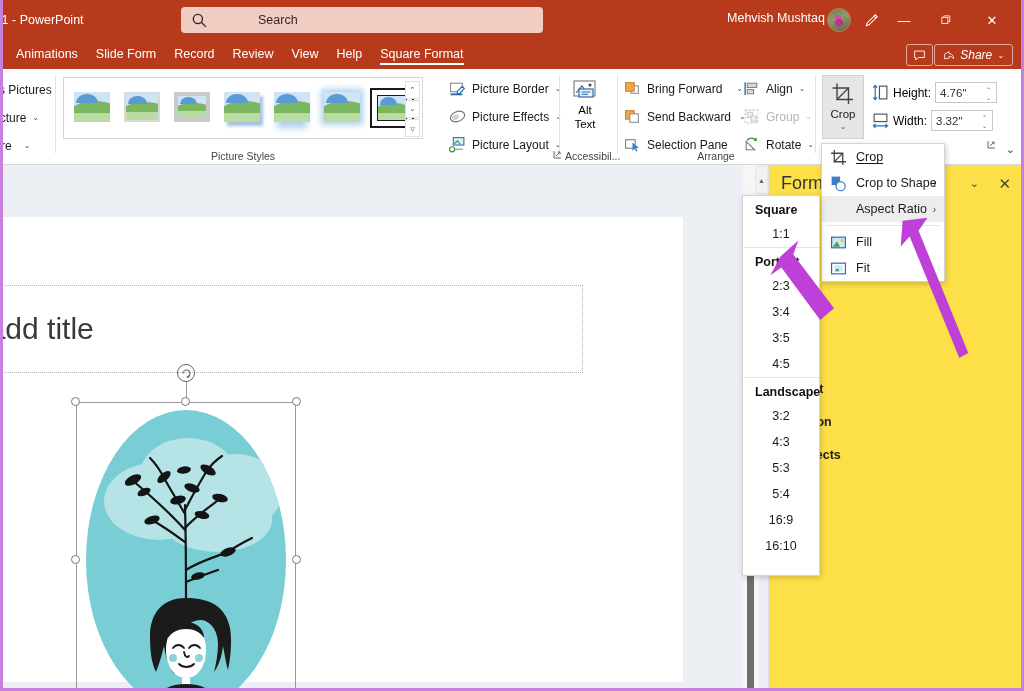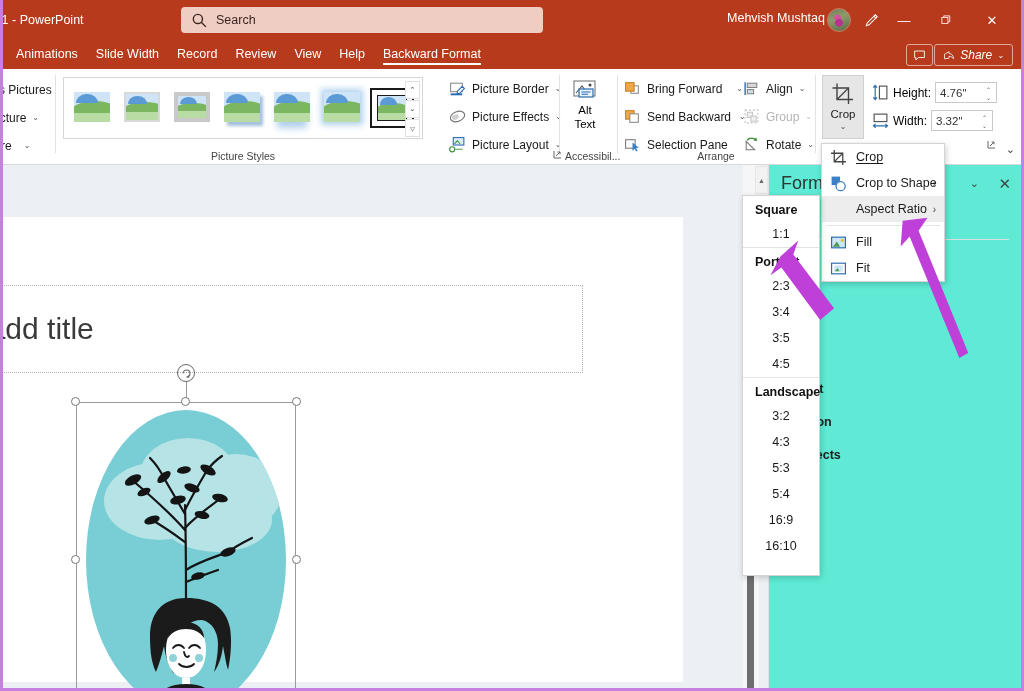--- a/index.html
+++ b/index.html
@@ -23,21 +23,21 @@
     position: absolute; top: 0; left: 0; width: 1018px; height: 40px;
     background: #b83a1c; display: flex; align-items: center;
     color: #fff;
   }
   .doc-title { font-size: 12.5px; margin-left: -32px; white-space: nowrap; color:#fff; }
   .searchbox {
     position: absolute; left: 178px; top: 7px; width: 362px; height: 26px;
     background: #f0cdc2; border-radius: 4px; display: flex; align-items: center;
     padding-left: 10px; gap: 8px;
   }
-  .searchbox .srch-txt { font-size: 12.5px; color: #3a2420; }
+  .searchbox .srch-txt { font-size: 12.5px; color: #3a2420; margin-left: 42px; }
   .acct { position: absolute; right: 196px; top: 11px; font-size: 12.5px; color: #fff; white-space: nowrap;}
   .avatar {
     position: absolute; right: 170px; top: 8px; width: 24px; height: 24px;
     border-radius: 50%;
     background:
       radial-gradient(circle at 50% 62%, #b8338f 0 22%, transparent 23%),
       radial-gradient(circle at 44% 40%, #d94f9e 0 18%, transparent 19%),
       linear-gradient(160deg,#6e7a58 0%, #8e9b6b 40%, #5b6b46 100%);
     border: 1px solid #cf7a60;
   }
@@ -185,21 +185,21 @@
   .rot-stem { position: absolute; left: 50%; top: -20px; width: 1px; height: 20px; background: #999; }
   .ellipse {
     position: absolute; left: 10px; top: 8px; width: 200px; height: 300px;
     background: #79cdd4; border-radius: 50%; overflow: hidden;
   }
   .cloud { position:absolute; background: #b5e3e6; border-radius: 50%; }
 
   
   .pane {
     position: absolute; left: 765px; top: 165px; width: 253px; height: 523px;
-    background: #5eead4; border-left: 1px solid #e0e0e0;
+    background: #fde047; border-left: 1px solid #e0e0e0;
   }
   .pane-title { position: absolute; left: 12px; top: 8px; font-size: 18px; color: #333; }
   .pane-x { position: absolute; right: 10px; top: 10px; font-size: 15px; color: #444; }
   .pane-chev { position: absolute; right: 42px; top: 12px; font-size: 11px; color: #444; }
   .pane-rule { position: absolute; left: 12px; right: 12px; top: 74px; height: 1px; background: #dcdcdc; }
   .pane-item { position: absolute; left: 12px; font-size: 12.5px; color: #202020; font-weight: bold; }
   .pane-collapse {
     position: absolute; left: 752px; top: 166px; width: 13px; height: 28px;
     background: #f2f2f2; display:flex; align-items:center; justify-content:center;
     font-size: 7px; color: #666; border:1px solid #e6e6e6;
@@ -266,26 +266,26 @@
       <svg viewBox="0 0 16 16" width="12" height="12">
         <rect x="2.5" y="4.5" width="8" height="8" fill="none" stroke="#fff" stroke-width="1.1"></rect>
         <path d="M5 4.5 V2.5 H13 V10.5 H10.7" fill="none" stroke="#fff" stroke-width="1.1"></path>
       </svg>
     </div>
     <div class="win-btn" style="right:8px">✕</div>
   </div>
 
   <div class="tabstrip">
     <div class="tab">Animations</div>
-    <div class="tab">Slide Width</div>
+    <div class="tab">Slide Form</div>
     <div class="tab">Record</div>
     <div class="tab">Review</div>
     <div class="tab">View</div>
     <div class="tab">Help</div>
-    <div class="tab active">Backward Format</div>
+    <div class="tab active">Square Format</div>
 
     <div class="comment-btn">
       <svg viewBox="0 0 16 16" width="13" height="13">
         <path d="M2 2.5h12v8H6.5L3.5 13.5V10.5H2z" fill="none" stroke="#fff" stroke-width="1.1"></path>
       </svg>
     </div>
     <div class="share-btn">
       <svg viewBox="0 0 16 16" width="12" height="12">
         <path d="M2 13 V7 L8 3.5 V6 C12 6 14 9 14 13 C12.5 10.5 10.5 9.8 8 9.8 V12.3 Z" fill="none" stroke="#fff" stroke-width="1.05"></path>
       </svg>

